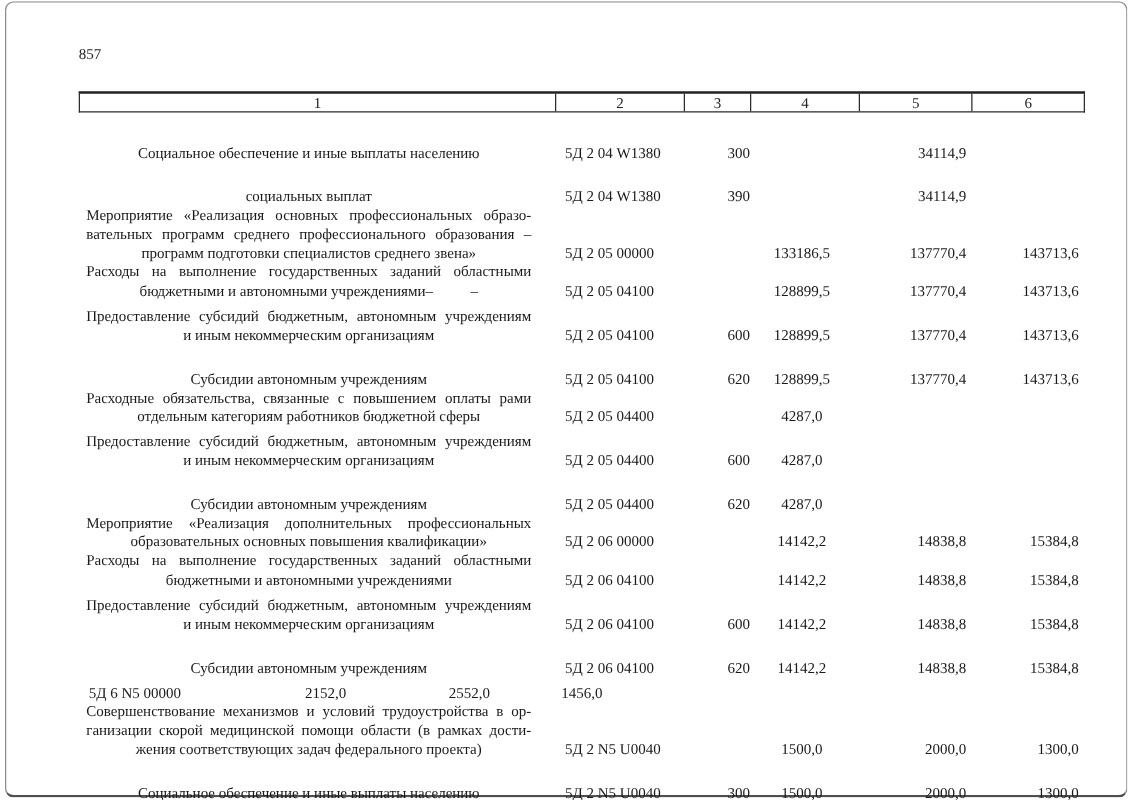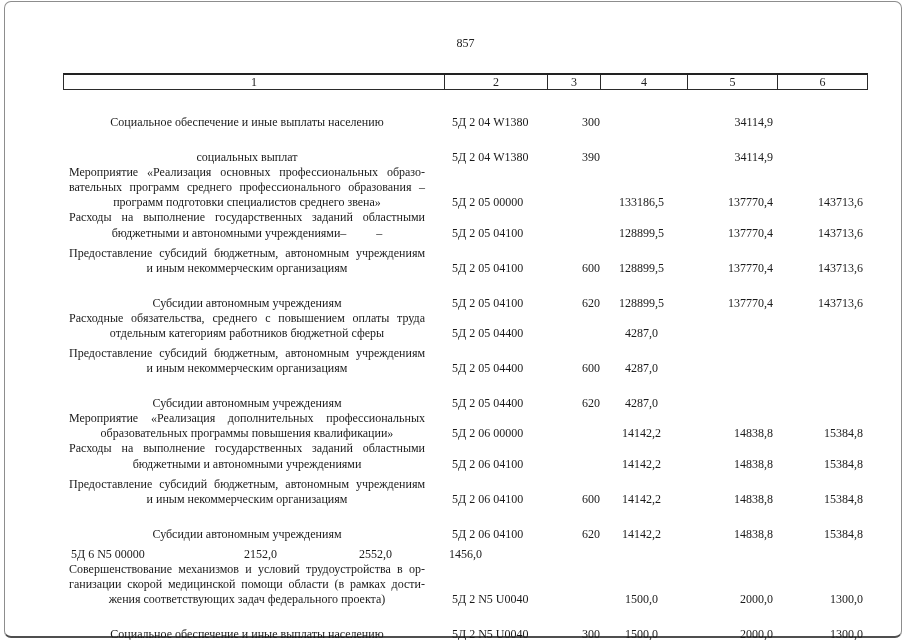--- a/index.html
+++ b/index.html
@@ -8,21 +8,21 @@
     font-family:"Liberation Serif","DejaVu Serif",serif;color:#1a1a1a;
     -webkit-font-smoothing:antialiased;
   }
   .frame{
     position:absolute;left:4px;top:1px;right:3px;bottom:2px;
     border:1px solid #8d8d8d;border-bottom:2px solid #4f4f4f;border-radius:7px;
     pointer-events:none;
   }
   .pageno{
     position:absolute;top:37px;left:63px;width:805px;
-    text-align:center;font-size:12px;line-height:13px;color:#222;
+    text-align:left;font-size:12px;line-height:13px;color:#222;
   }
   .table{position:absolute;left:63px;top:73px;width:805px;}
   .thead{
     display:flex;box-sizing:border-box;width:805px;height:17px;
     border:1px solid #2b2b2b;border-top:2px solid #222;background:#fff;
   }
   .th{
     box-sizing:border-box;border-left:1px solid #2b2b2b;
     text-align:center;font-size:12px;line-height:13px;padding-top:1px;color:#222;
   }
@@ -117,21 +117,21 @@
           <div class="ll">Субсидии автономным учреждениям</div>
         </div>
         <div class="cell cell-code">5Д 2 05 04100</div>
         <div class="cell cell-vr">620</div>
         <div class="cell cell-a4">128899,5</div>
         <div class="cell cell-a5">137770,4</div>
         <div class="cell cell-a6">143713,6</div>
       </div>
       <div class="row">
         <div class="cell cell-name">
-          <div class="jl">Расходные обязательства, среднего с повышением оплаты труда</div>
+          <div class="jl">Расходные обязательства, связанные с повышением оплаты рами</div>
           <div class="ll">отдельным категориям работников бюджетной сферы</div>
         </div>
         <div class="cell cell-code">5Д 2 05 04400</div>
         <div class="cell cell-vr"></div>
         <div class="cell cell-a4">4287,0</div>
         <div class="cell cell-a5"></div>
         <div class="cell cell-a6"></div>
       </div>
       <div class="row">
         <div class="cell cell-name">
@@ -150,21 +150,21 @@
         </div>
         <div class="cell cell-code">5Д 2 05 04400</div>
         <div class="cell cell-vr">620</div>
         <div class="cell cell-a4">4287,0</div>
         <div class="cell cell-a5"></div>
         <div class="cell cell-a6"></div>
       </div>
       <div class="row">
         <div class="cell cell-name">
           <div class="jl">Мероприятие «Реализация дополнительных профессиональных</div>
-          <div class="ll">образовательных программы повышения квалификации»</div>
+          <div class="ll">образовательных основных повышения квалификации»</div>
         </div>
         <div class="cell cell-code">5Д 2 06 00000</div>
         <div class="cell cell-vr"></div>
         <div class="cell cell-a4">14142,2</div>
         <div class="cell cell-a5">14838,8</div>
         <div class="cell cell-a6">15384,8</div>
       </div>
       <div class="row">
         <div class="cell cell-name">
           <div class="jl">Расходы на выполнение государственных заданий областными</div>

